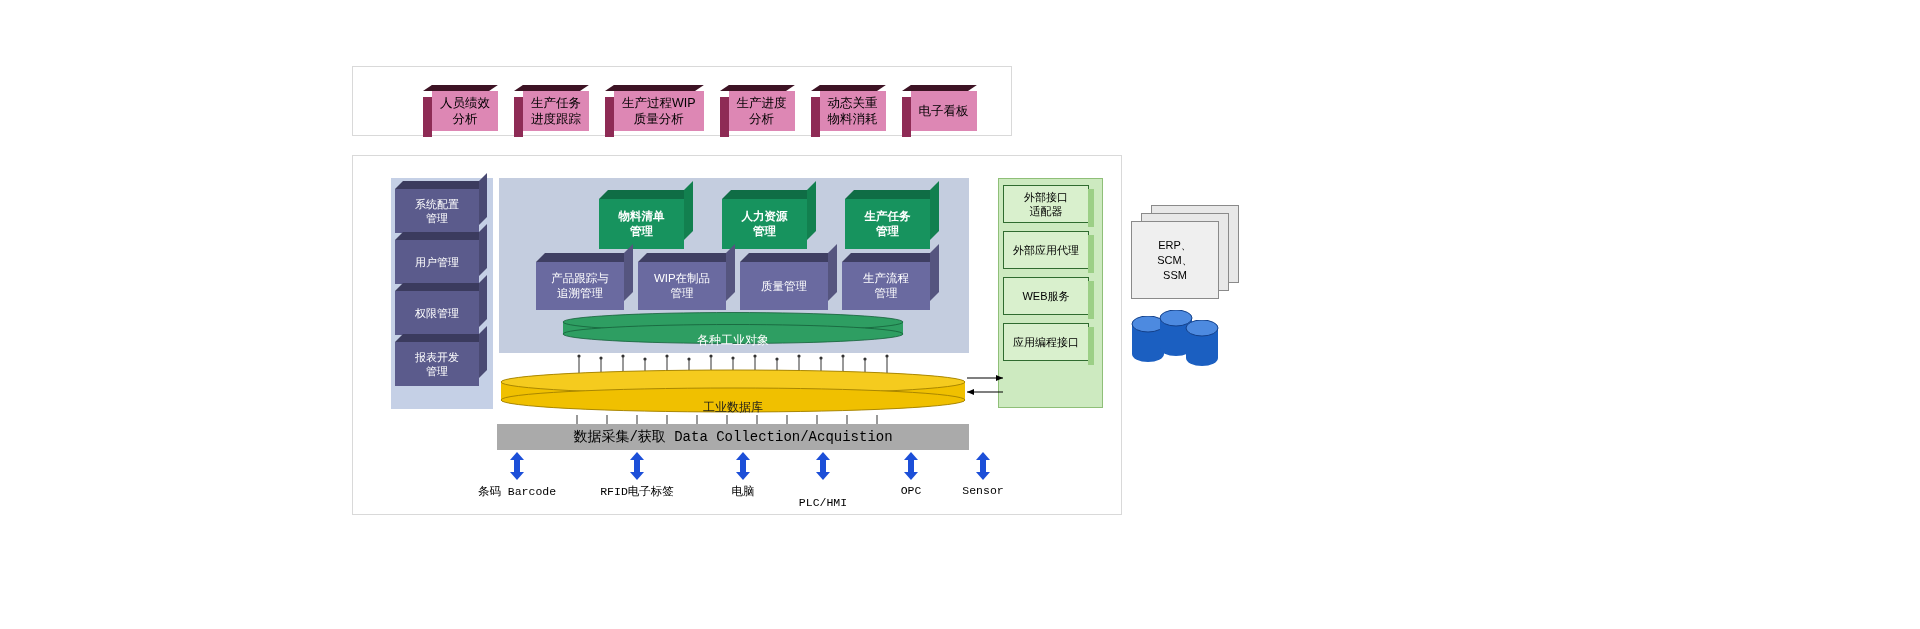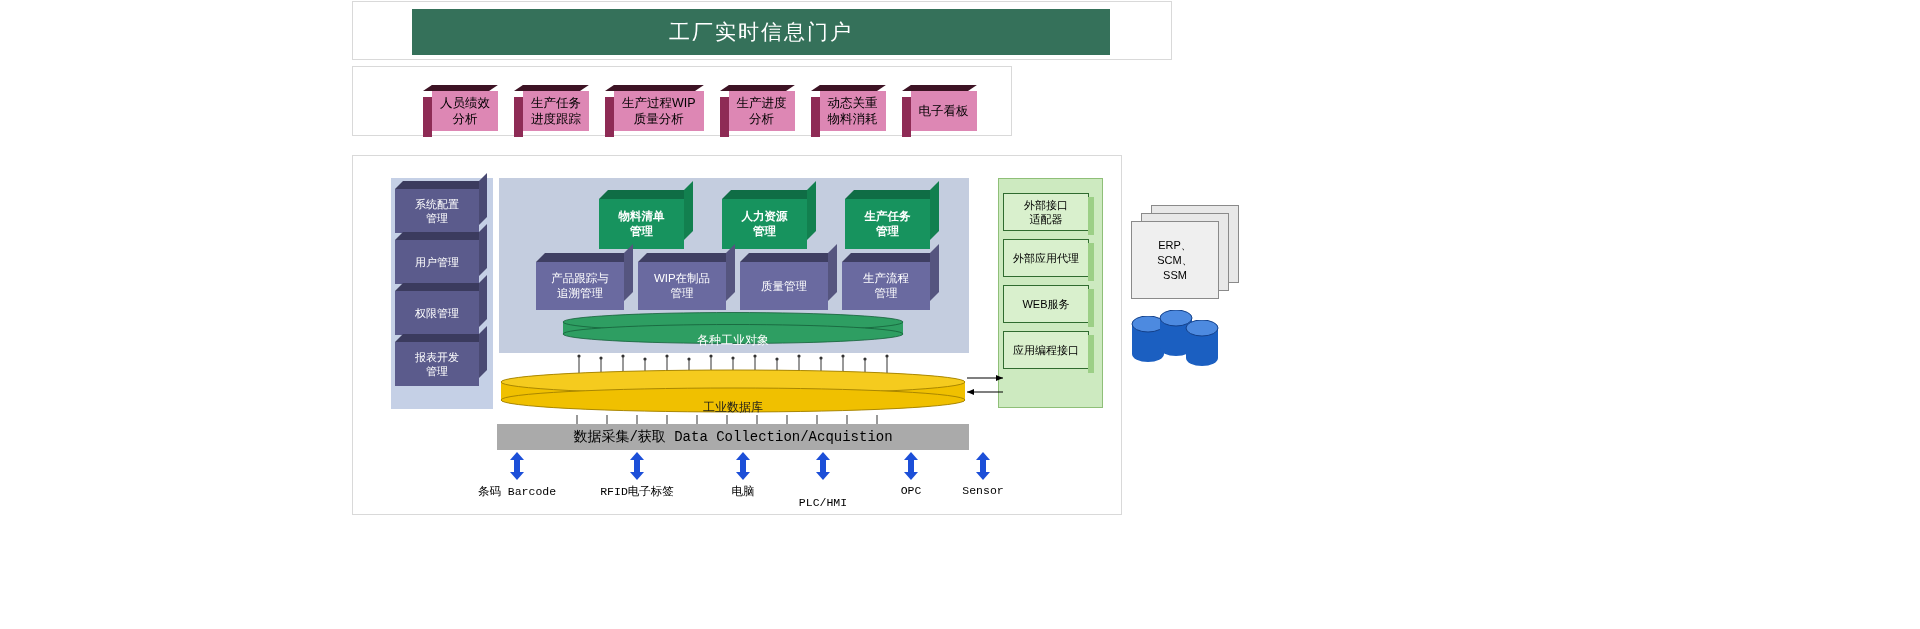--- a/index.html
+++ b/index.html
@@ -271,21 +271,21 @@
     font-size: 11px; line-height: 14px;
     white-space: pre-line;
   }
   .rbox::after {
     content: "";
     position: absolute;
     right: -6px; top: 3px;
     width: 6px; height: 38px;
     background: #9ccf86;
   }
-  #right-panel .rbox:first-child { margin-top: 14px; }
+  #right-panel .rbox:first-child { margin-top: 6px; }
 
   
   #erp-stack { position: absolute; left: 1131px; top: 205px; width: 92px; height: 98px; }
   .erp-page {
     position: absolute;
     width: 88px; height: 78px;
     background: #e8e8e8;
     border: 1px solid #8a8a8a;
   }
   #erp-p3 { left: 20px; top: 0; }
@@ -308,23 +308,20 @@
   
   #side-arrows { position: absolute; left: 965px; top: 370px; width: 42px; height: 32px; }
 
   .tick-arrows { position: absolute; left: 0; top: 0; width: 100%; height: 100%; }
 </style>
 </head>
 <body>
 
 <div id="page">
 
-  <div class="panel" id="banner-panel">
-    <div id="banner">工厂实时信息门户</div>
-  </div>
 
   <div class="panel" id="buttons-panel">
     <div id="buttons-row">
       <div class="pbtn">人员绩效
 分析</div>
       <div class="pbtn">生产任务
 进度跟踪</div>
       <div class="pbtn">生产过程WIP
 质量分析</div>
       <div class="pbtn">生产进度

